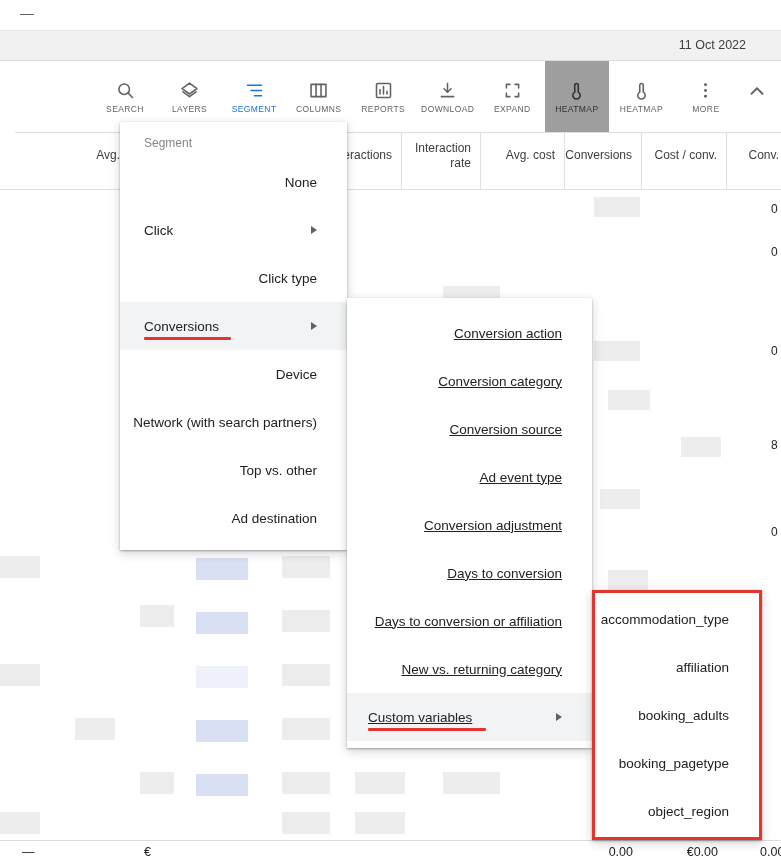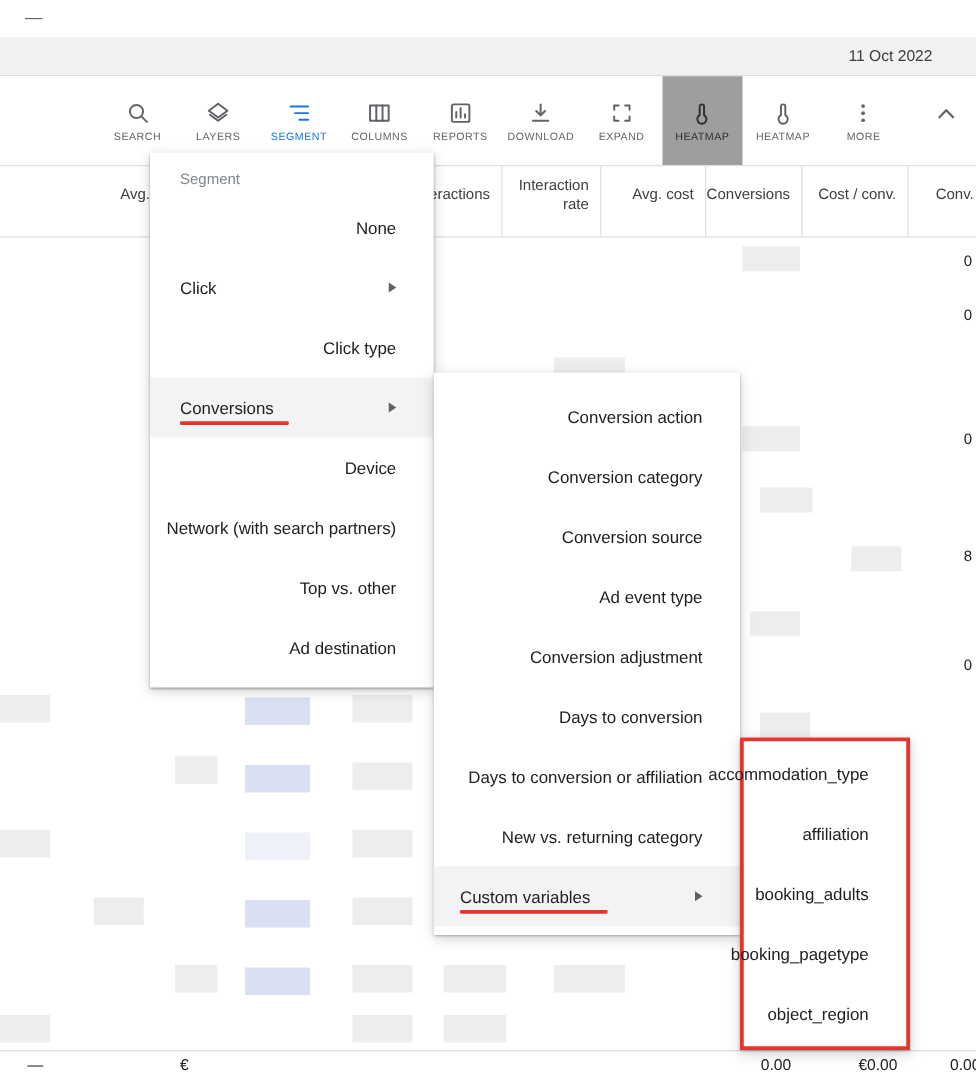--- a/index.html
+++ b/index.html
@@ -7,21 +7,21 @@
   body { font-family:"Liberation Sans", sans-serif; }
   .screen { position:relative; width:781px; height:859px; background:#fff; overflow:hidden; }
 
   
   .strip-top { position:absolute; top:0; left:0; right:0; height:31px; background:#fff; border-bottom:1px solid #e8eaed; z-index:2; }
   .dash-ind { position:absolute; left:20px; top:5px; color:#5f6368; font-size:14px; }
   .strip-date { position:absolute; top:31px; left:0; right:0; height:30px; background:#f1f1f1; border-bottom:1px solid #dcdcdc; z-index:2;text-decoration:underline; }
   .date-label { position:absolute; right:35px; top:7px; font-size:12.5px; color:#3c4043; }
 
   
-  .toolbar { position:absolute; top:61px; left:0; right:0; height:72px; background:#fff; border-bottom:1px solid #e0e0e0; z-index:2; }
+  .toolbar { position:absolute; top:61px; left:15px; right:0; height:72px; background:#fff; border-bottom:1px solid #e0e0e0; z-index:2; }
   .tools { position:absolute; left:78px; top:0; width:645px; height:100%; display:flex; justify-content:space-between; }
   .tool { width:64px; height:100%; display:flex; flex-direction:column; align-items:center; justify-content:center; gap:3px; background:none; border:none; cursor:pointer; font-family:inherit; }
   .tool-label { font-size:8.5px; letter-spacing:.4px; color:#5f6368; white-space:nowrap; }
   .tool svg { width:21px; height:21px; display:block; }
   .tool .stroke { fill:none; stroke:#5f6368; stroke-width:1.8; stroke-linecap:round; stroke-linejoin:round; }
   .tool .fillx { fill:#5f6368; }
   .tool.active .tool-label { color:#1a73e8; }
   .tool.active .stroke { stroke:#1a73e8; }
   .tool.pressed { background:#9e9e9e; }
   .tool.pressed .stroke { stroke:#2d3134; }
@@ -49,23 +49,23 @@
   
   .menu { position:absolute; background:#fff; box-shadow:0 1px 2px rgba(0,0,0,.3), 0 3px 10px rgba(0,0,0,.18); z-index:10; }
   .menu1 { left:120px; top:122px; width:227px; padding:6px 0 8px; }
   .menu-title { height:30px; display:flex; align-items:center; padding-left:24px; font-size:12px; color:#80868b; }
   .mitem { position:relative; height:48px; display:flex; align-items:center; padding:0 30px 0 24px; font-size:13.5px; color:#212121; cursor:pointer; white-space:nowrap;justify-content:flex-end; }
   .mitem.hl { background:#f1f3f4; }
   .tri { margin-left:auto; width:0; height:0; border-left:6px solid #616161; border-top:4.5px solid transparent; border-bottom:4.5px solid transparent; }
   .red-underline { position:absolute; left:24px; top:35px; height:3px; background:#e5342e; border-radius:1px; }
   .menu1 .red-underline { width:87px; }
   .menu2 { left:347px; top:298px; width:245px; padding:11px 0 7px; z-index:11; }
-  .menu2 .mitem { padding-left:21px; }
+  .menu2 .mitem { padding-left:21px;text-decoration:underline; }
   .menu2 .red-underline { left:21px; width:118px; }
-  .menu3 { left:592px; top:590px; width:136px; padding:2px 0; border:3px solid #e5342e; z-index:12; }
+  .menu3 { left:592px; top:590px; width:170px; padding:2px 0; border:3px solid #e5342e; z-index:12; }
   .menu3 .mitem { padding-left:17px; }
 </style>
 </head>
 <body>
 
 <div class="screen">
 
   <div class="strip-top">
     <span class="dash-ind">—</span>
   </div>

